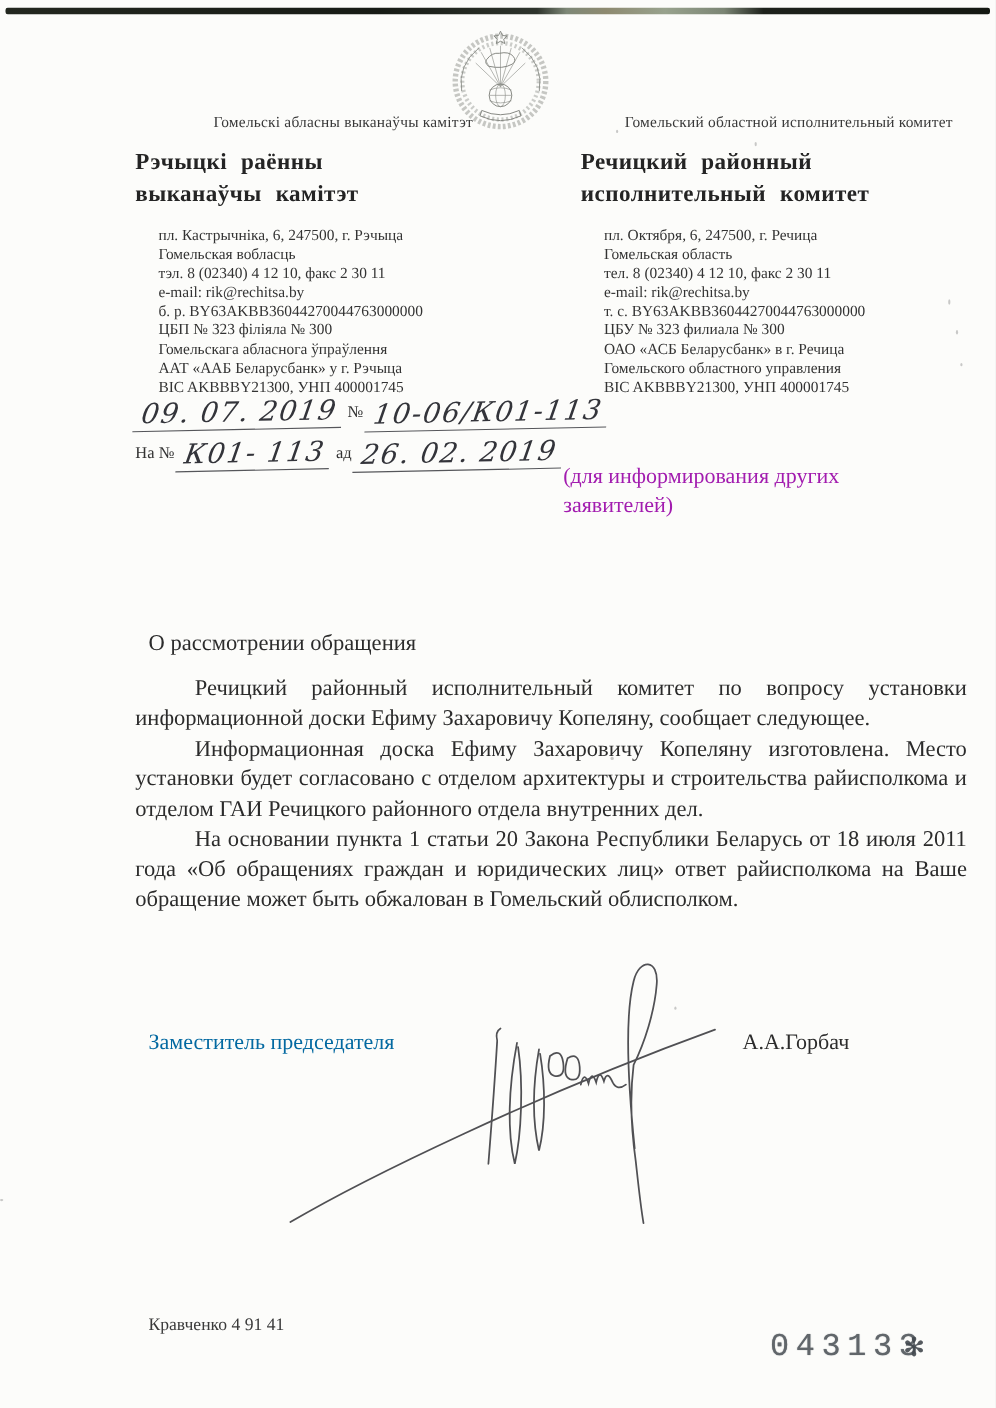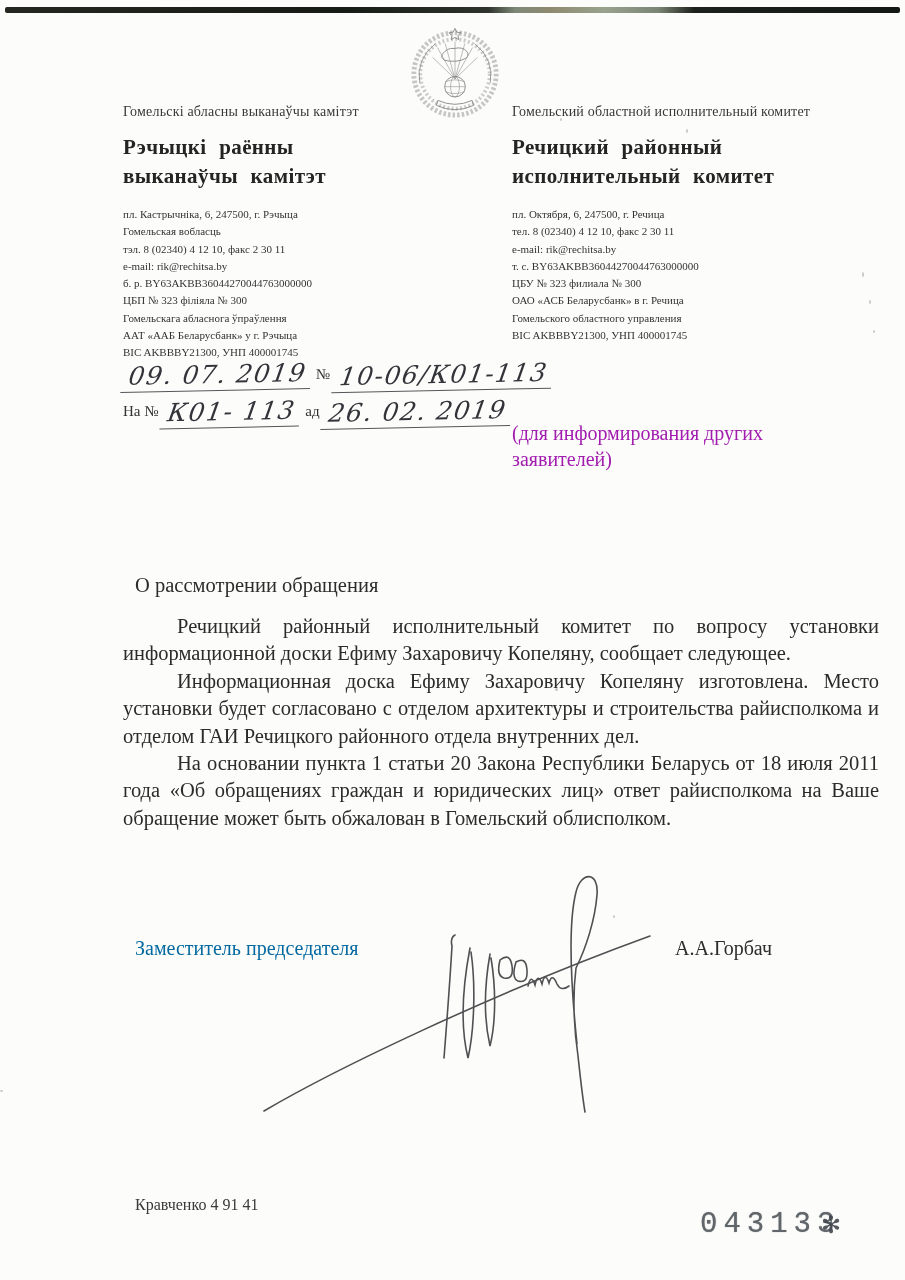--- a/index.html
+++ b/index.html
@@ -15,24 +15,24 @@
   }
   
   .top-edge{
     position:absolute;left:5px;top:7px;right:5px;height:6px;border-radius:2px;
     background:linear-gradient(90deg,#23271f 0%,#171b15 38%,#2e342c 54%,#7e8877 57%,#8e8a70 61%,#98a28d 67%,#7b8574 73%,#1d211b 77%,#141812 100%);
   }
   .emblem{position:absolute;left:406px;top:22px;width:98px;height:98px;opacity:.85;}
 
   .col{position:absolute;top:104px;width:378px;}
   .col-left{left:123px;}
-  .col-right{left:512px;}
-  .org{font-size:14px;letter-spacing:.2px;margin-bottom:13px;white-space:nowrap;color:#383838;}
+  .col-right{left:528px;}
+  .org{font-size:14px;letter-spacing:.2px;margin-bottom:13px;white-space:nowrap;color:#383838;text-align:center;}
   .org-title{font-size:21px;font-weight:bold;line-height:29px;word-spacing:7px;letter-spacing:.4px;margin-bottom:15px;color:#242424;font-family:Liberation Serif, serif;}
-  .addr{font-size:11px;line-height:17.3px;color:#333;}
+  .addr{font-size:14px;line-height:17.3px;color:#333;margin-left:21px;}
   .addr div{white-space:nowrap;}
 
   
   .ref{position:absolute;left:123px;top:360px;width:380px;font-size:15px;color:#2f2f2f;}
   .ref-row{margin-bottom:6px;white-space:nowrap;}
   .hw{
     font-family:"DejaVu Serif",serif;font-style:italic;
     display:inline-block;font-size:25px;letter-spacing:1.5px;color:#33343a;
     transform:skewX(-10deg) rotate(-1.2deg);
   }
@@ -122,20 +122,21 @@
   </div>
 
   <div class="col col-right">
     <div class="org">Гомельский областной исполнительный комитет</div>
     <div class="org-title">
       <div>Речицкий районный</div>
       <div>исполнительный комитет</div>
     </div>
     <div class="addr">
       <div>пл. Октября, 6, 247500, г. Речица</div>
+      <div>Гомельская область</div>
       <div>тел. 8 (02340) 4 12 10, факс 2 30 11</div>
       <div>e-mail: rik@rechitsa.by</div>
       <div>т. с. BY63AKBB36044270044763000000</div>
       <div>ЦБУ № 323 филиала № 300</div>
       <div>ОАО «АСБ Беларусбанк» в г. Речица</div>
       <div>Гомельского областного управления</div>
       <div>BIC AKBBBY21300, УНП 400001745</div>
     </div>
   </div>
 

